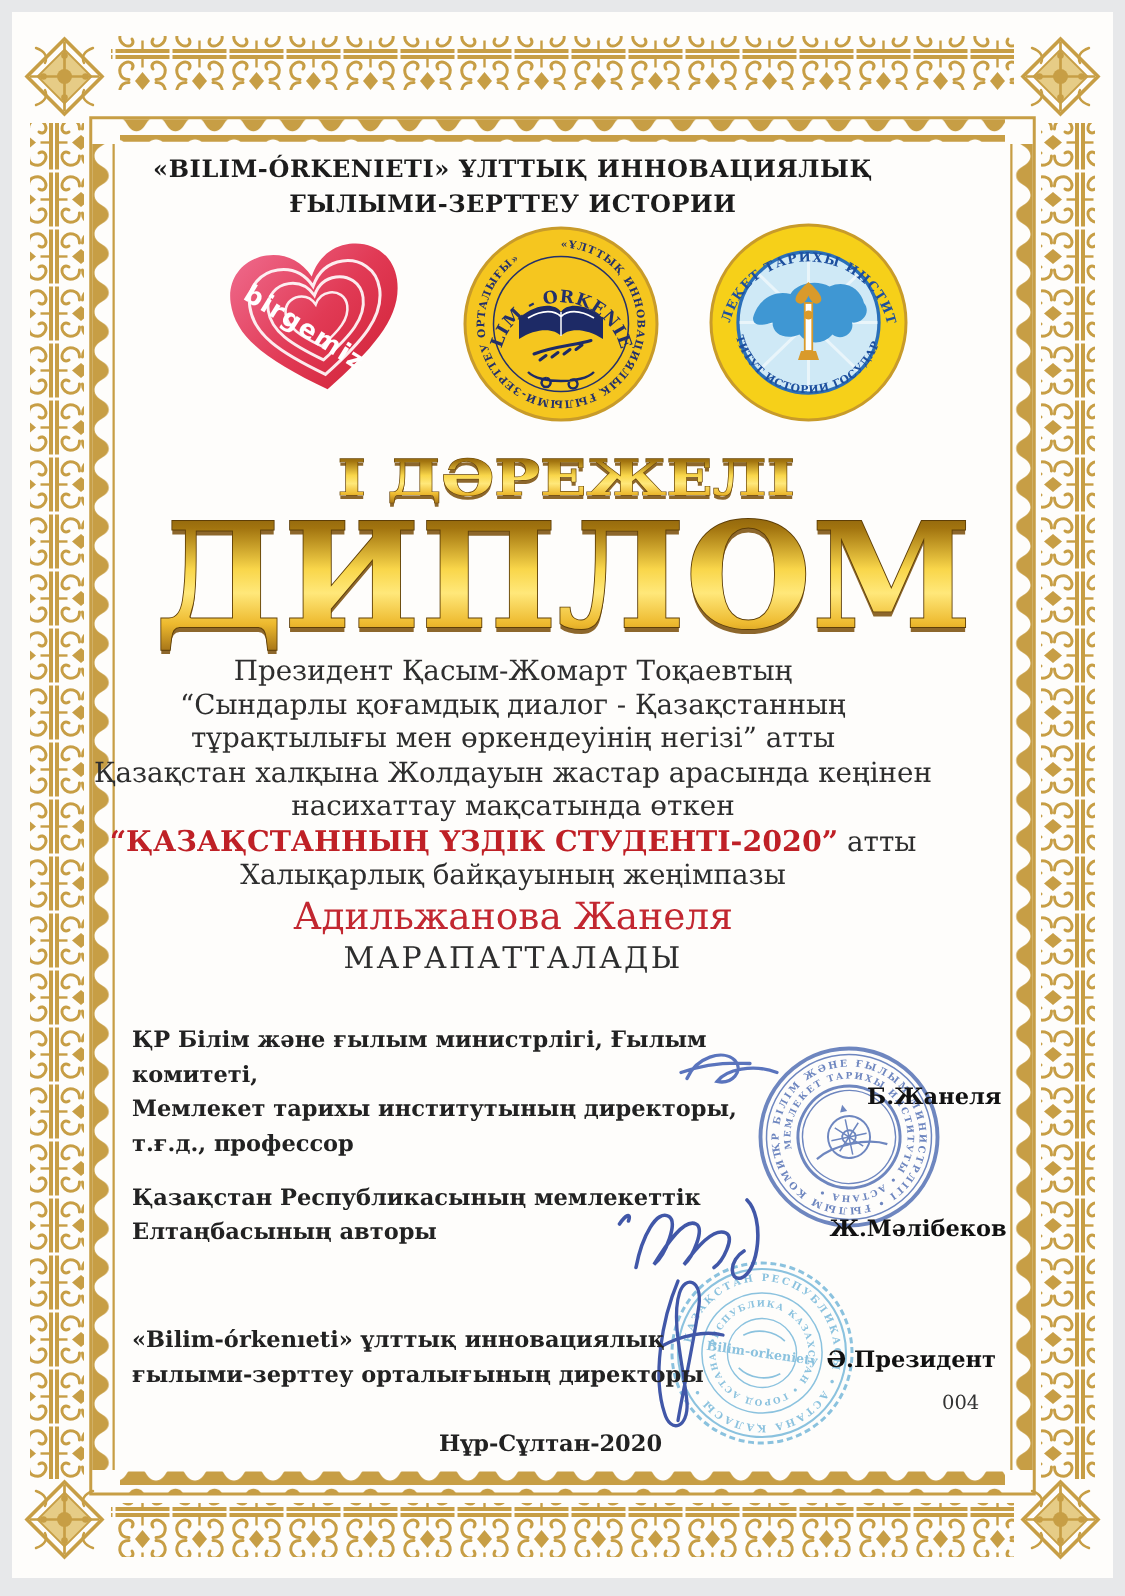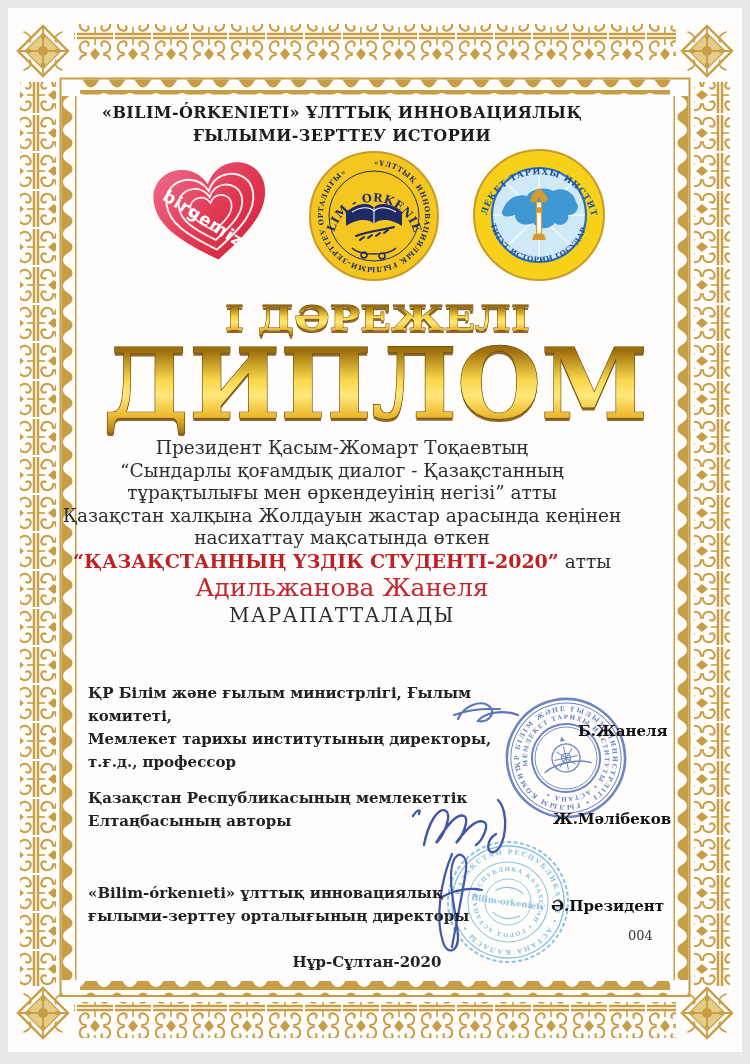--- a/index.html
+++ b/index.html
@@ -213,20 +213,21 @@
     <div class="abs center" style="top:437px;">
       <div class="bodytxt">Президент Қасым-Жомарт Тоқаевтың</div>
       <div class="bodytxt">“Сындарлы қоғамдық диалог - Қазақстанның</div>
       <div class="bodytxt">тұрақтылығы мен өркендеуінің негізі” атты</div>
       <div class="bodytxt">Қазақстан халқына Жолдауын жастар арасында кеңінен</div>
       <div class="bodytxt">насихаттау мақсатында өткен</div>
       <div class="bodytxt">
         <span class="red-b" style="font-size:19px;">“ҚАЗАҚСТАННЫҢ ҮЗДІК СТУДЕНТІ-2020”</span>
         <span>атты</span>
       </div>
+      <div class="bodytxt">Халықарлық байқауының жеңімпазы</div>
       <div class="recipient">Адильжанова Жанеля</div>
       <div class="award">МАРАПАТТАЛАДЫ</div>
     </div>
 
     <div class="abs" style="left:88px;top:682px;width:420px;">
       <div class="sigrole">ҚР Білім және ғылым министрлігі, Ғылым комитеті,</div>
       <div class="sigrole">Мемлекет тарихы институтының директоры,</div>
       <div class="sigrole">т.ғ.д., профессор</div>
     </div>
     <div class="abs signame" style="left:578px;top:722px;">Б.Жанеля</div>

